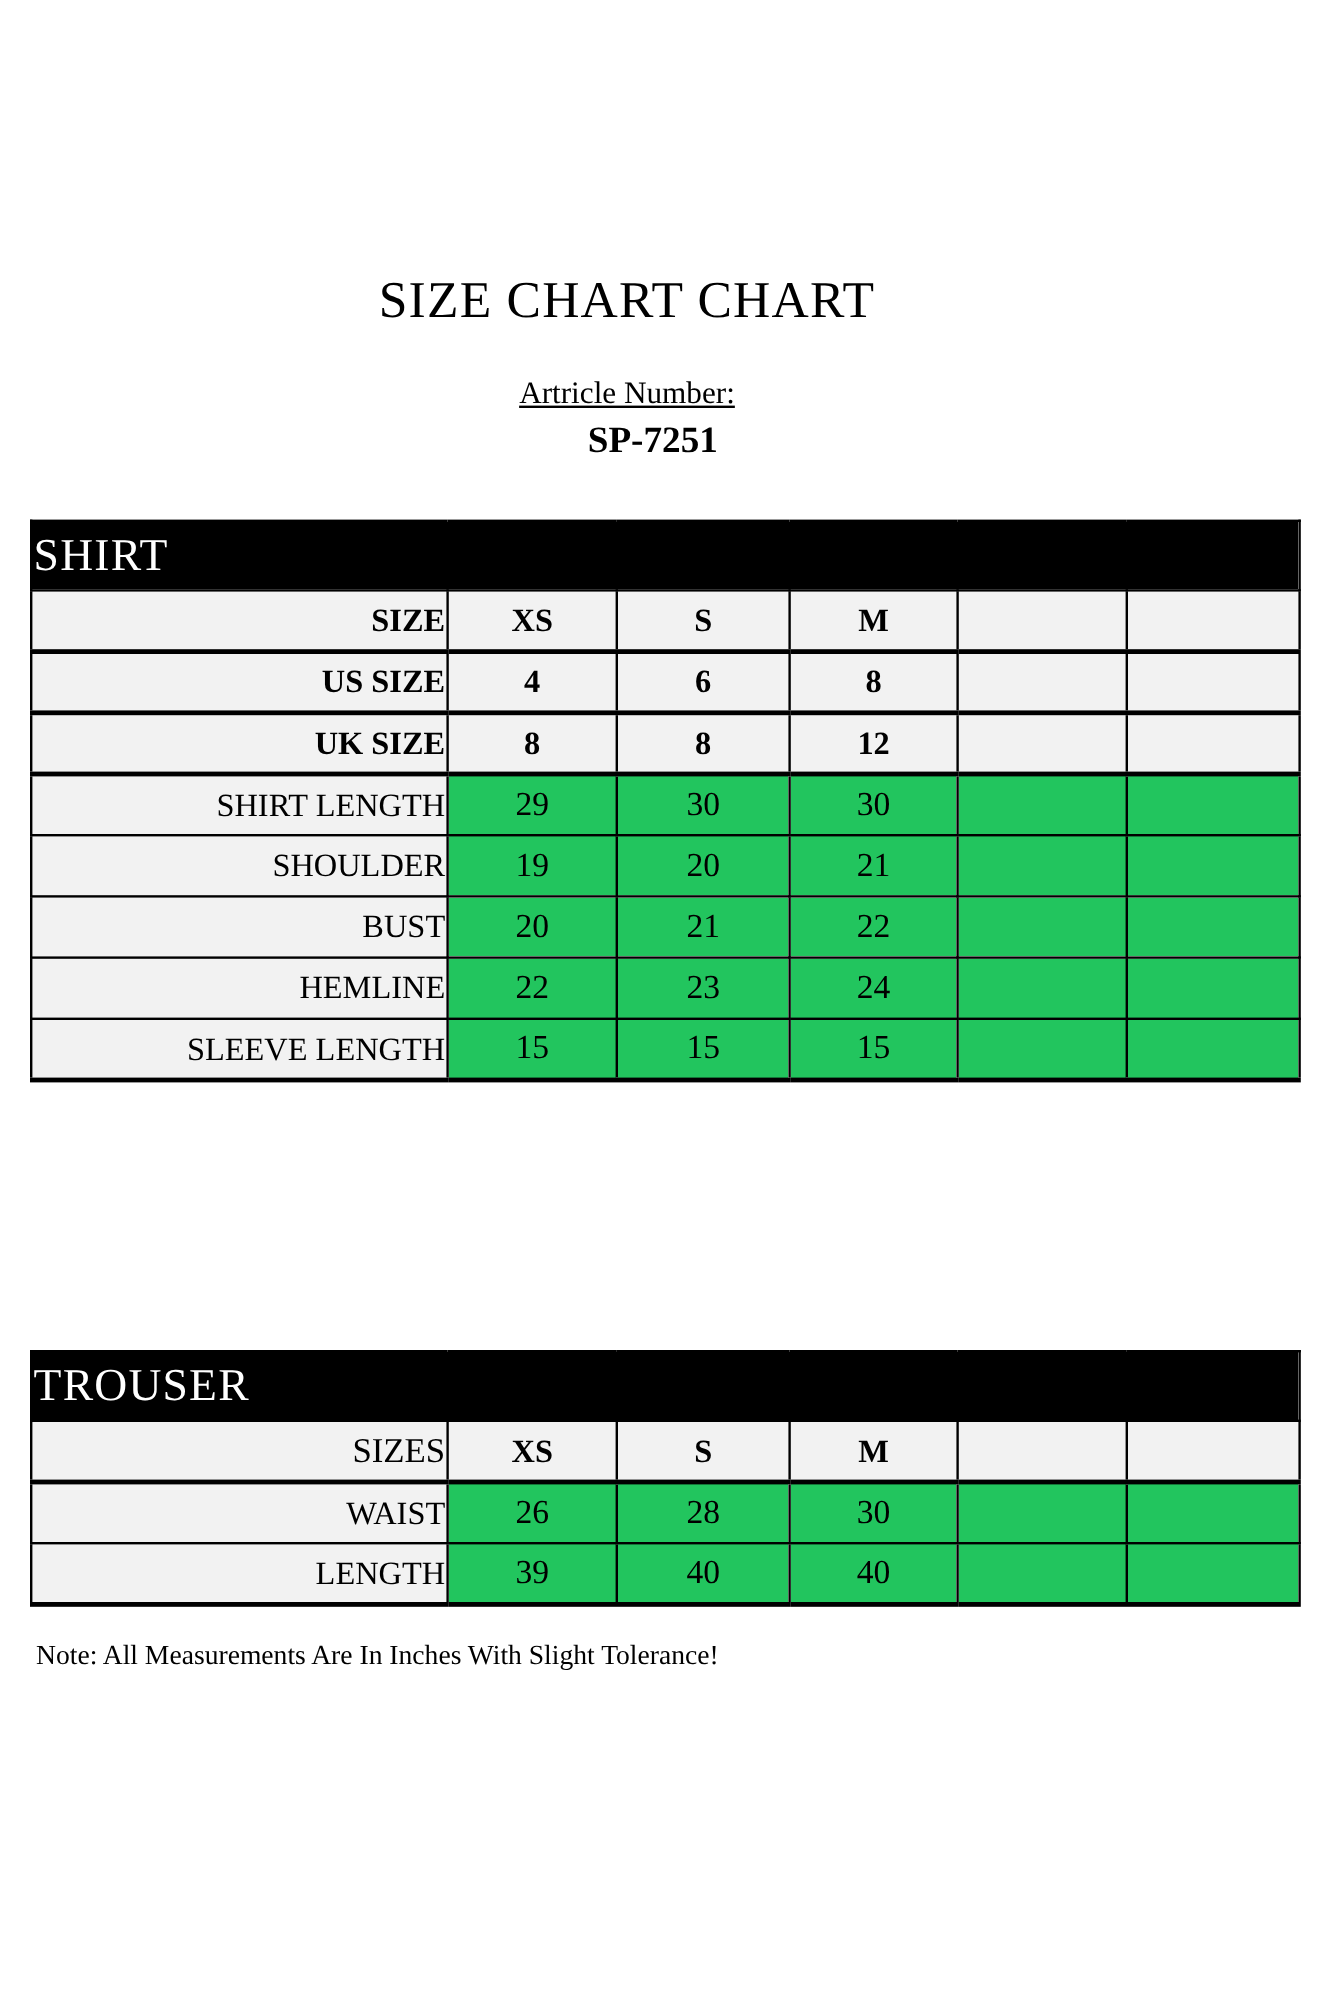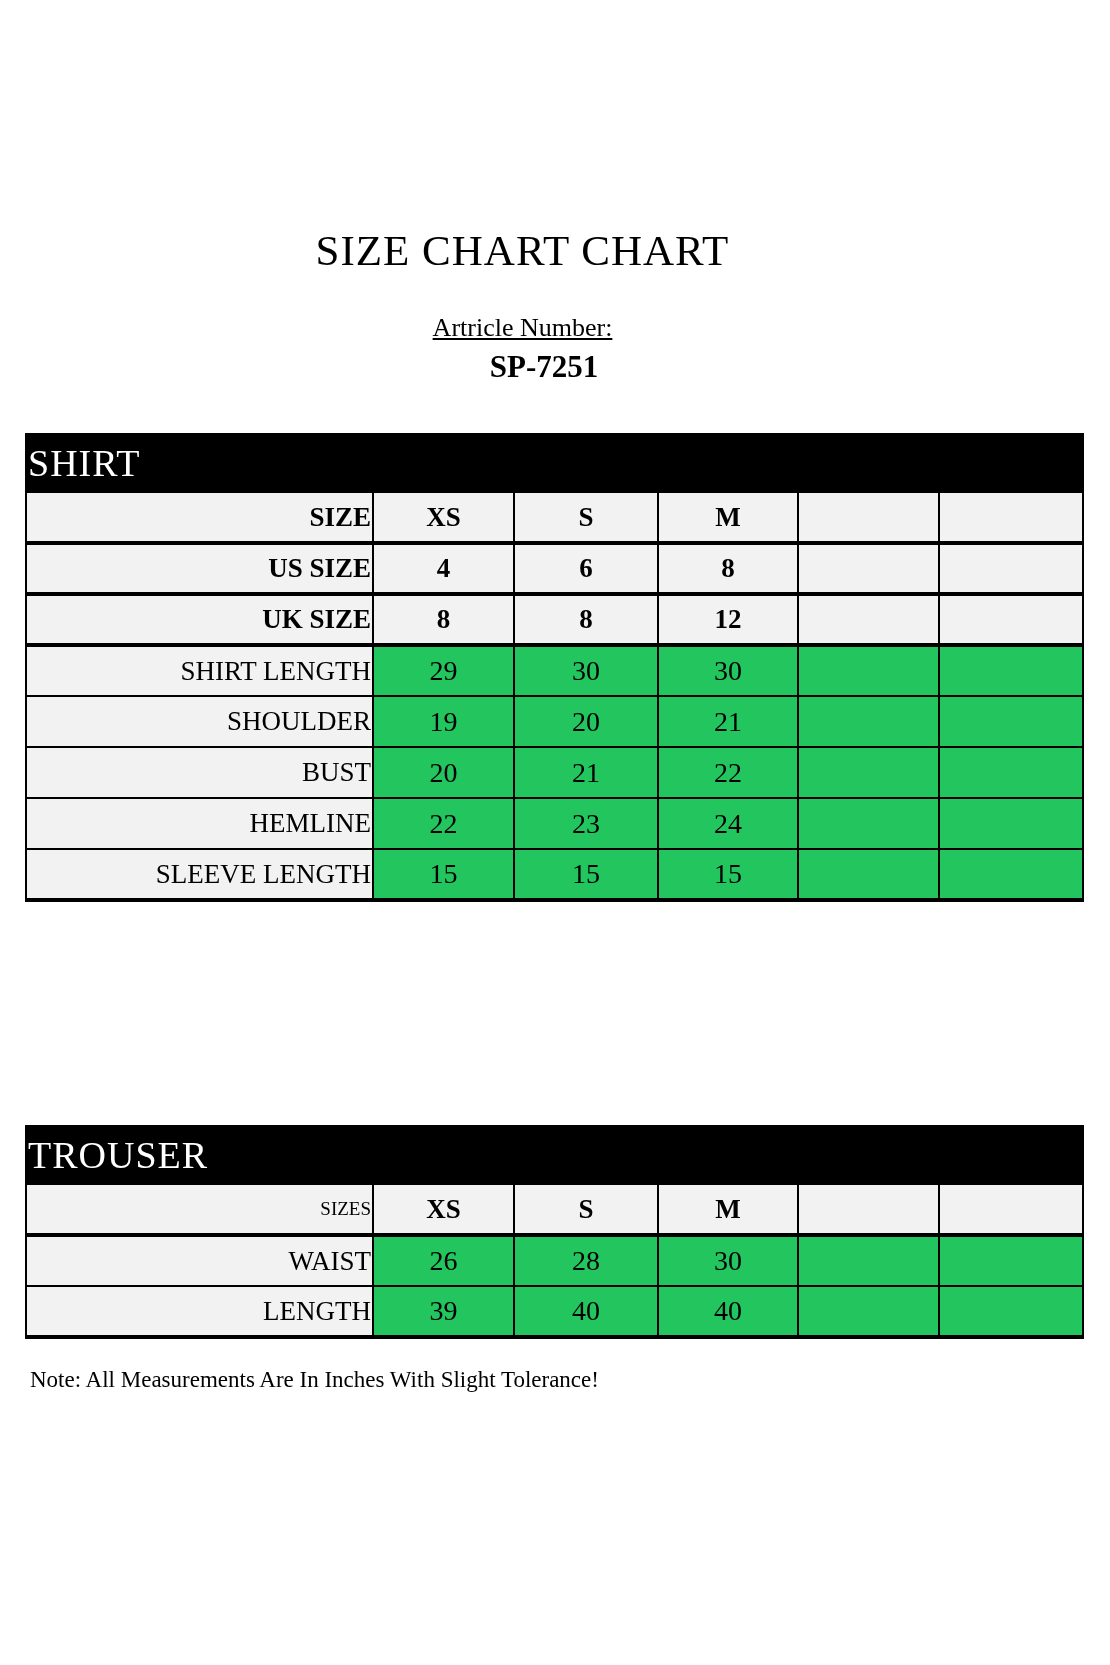--- a/index.html
+++ b/index.html
@@ -66,21 +66,21 @@
     font-size: 28px;
     height: 51px;
   }
   tr.measure-row td.lbl {
     background: #f2f2f2;
     font-size: 27px;
   }
   .size-table tr:last-child td { border-bottom-width: 4px; }
   td.lbl { text-align: right; padding-left: 0; }
   td.val { text-align: center; }
-  td.lbl.label-regular { font-weight: normal; font-size: 19px; }
+  td.lbl.label-regular { font-weight: normal; font-size: 29px; }
   .note {
     margin: 28px 0 0 30px;
     font-size: 23px;
   }
 </style>
 </head>
 <body>
 
 <div class="headings">
   <h1 class="page-title">SIZE CHART CHART</h1>

